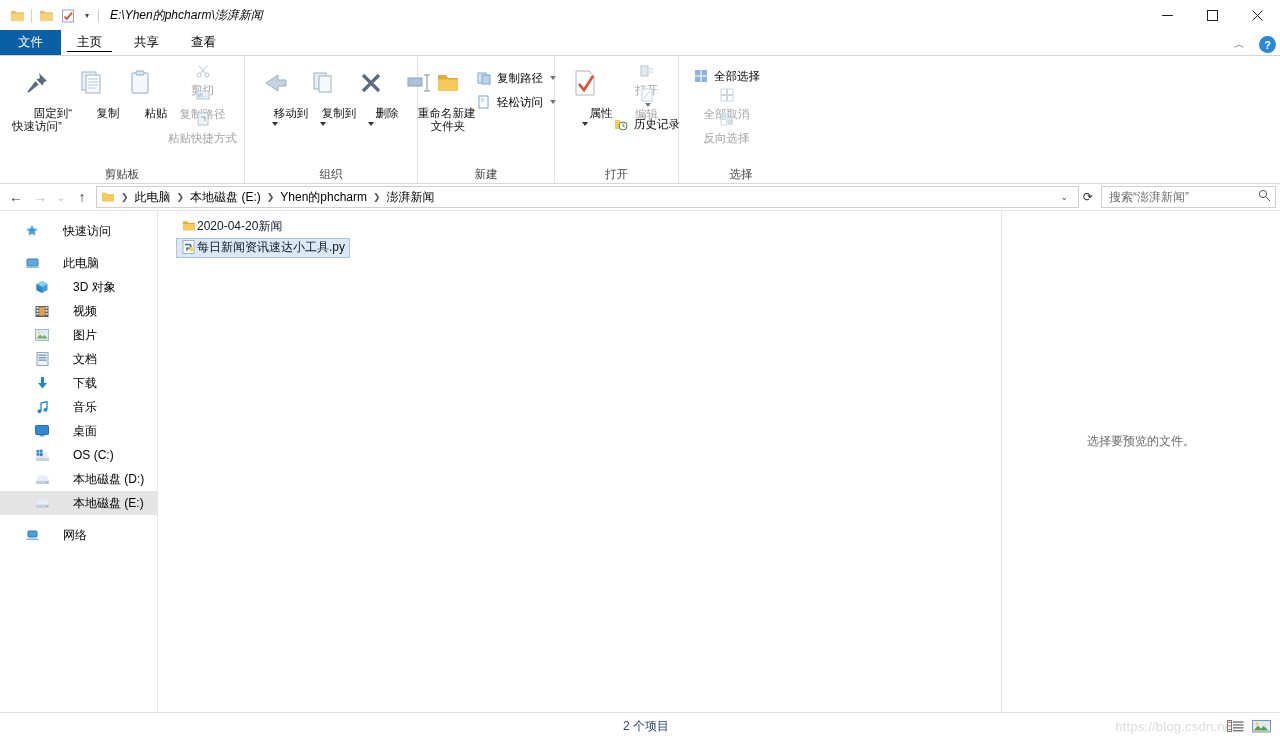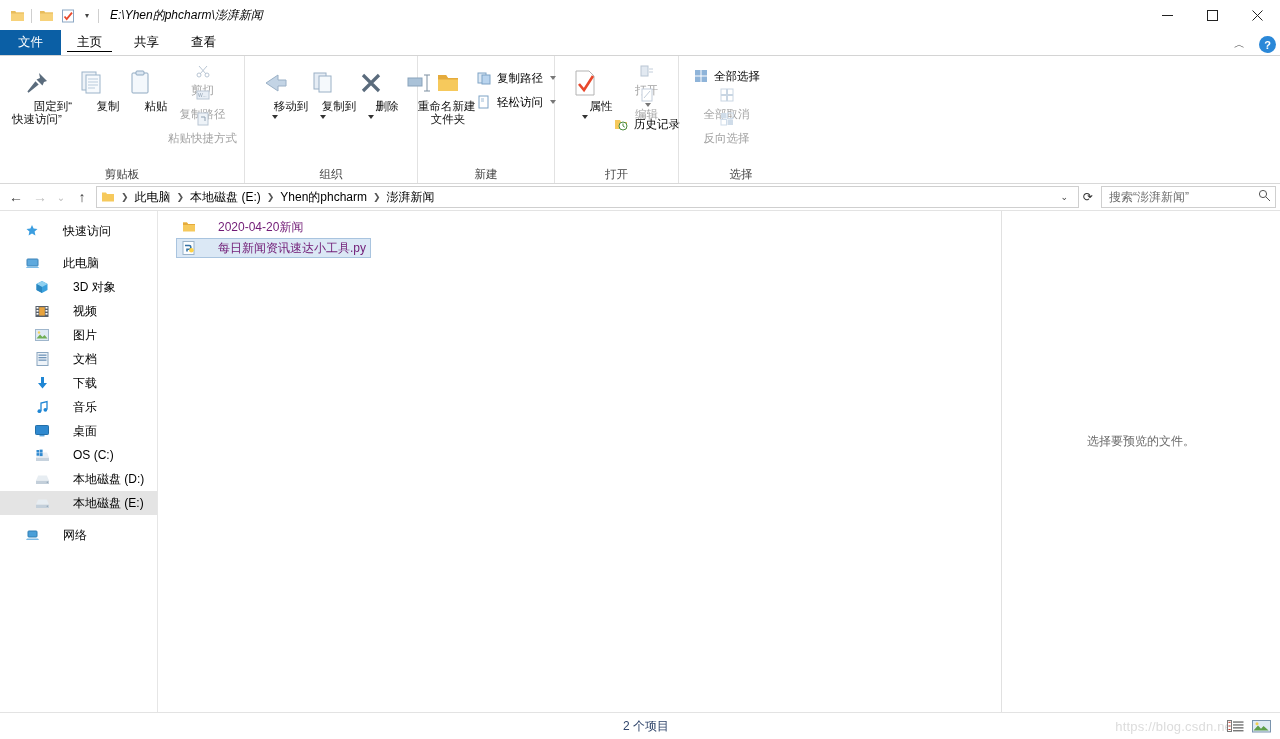--- a/index.html
+++ b/index.html
@@ -116,21 +116,21 @@
     height: 18px; line-height: 18px;
     text-align: center; font-size: 11.5px; color: #444;
   }
   .bigbtn {
     width: 48px; min-height: 74px;
     display: flex; flex-direction: column; align-items: center;
     padding-top: 4px;
     text-align: center;
   }
   .bigbtn .lbl {
-    font-size: 11.5px; color: #111; line-height: 13px; margin-top: 0;
+    font-size: 11.5px; color: #111; line-height: 13px; margin-top: 7px;
     white-space: nowrap;
     padding-left: 32px;
   }
   .bigbtn .lbl2 { font-size: 11.5px; color: #111; line-height: 13px; white-space: nowrap; }
   .bigbtn.wide { width: 62px; }
   .bigbtn .ico { height: 34px; display:flex; align-items:center; justify-content:center;}
   .caret-dn {
     width: 0; height: 0;
     border-left: 3.5px solid transparent; border-right: 3.5px solid transparent;
     border-top: 4px solid #333; margin-top: 2px;
@@ -209,23 +209,23 @@
   .navitem.sel { background: #e4e4e4; }
   .navitem .ico { width: 16px; height: 16px; display:flex; align-items:center; justify-content:center; flex:0 0 16px;}
   .navgap { height: 8px; }
 
   .filelist {
     flex: 1; background: #fff; position: relative;
     padding: 6px 0 0 12px;
     min-width: 0;
   }
   .fitem {
-    height: 20px; display: inline-flex; align-items: center;
-    gap: 21px; padding: 0 4px;
-    font-size: 12px; color: #701a75;
+    height: 20px; display: inline-flex; 
+    gap: 0; padding: 0 4px;
+    font-size: 12px; color: #0f172a;
     border: 1px solid transparent;
     white-space: nowrap;
     margin-bottom: 0px;
   }
   .fitem .ico { width: 16px; height: 16px; display:flex; align-items:center; justify-content:center; }
   .fitem.selected {
     background: #dbe8f5; border: 1px solid #a9c4df;
   }
   .frow { display: block; height: 21px; padding-left: 6px; }
 

